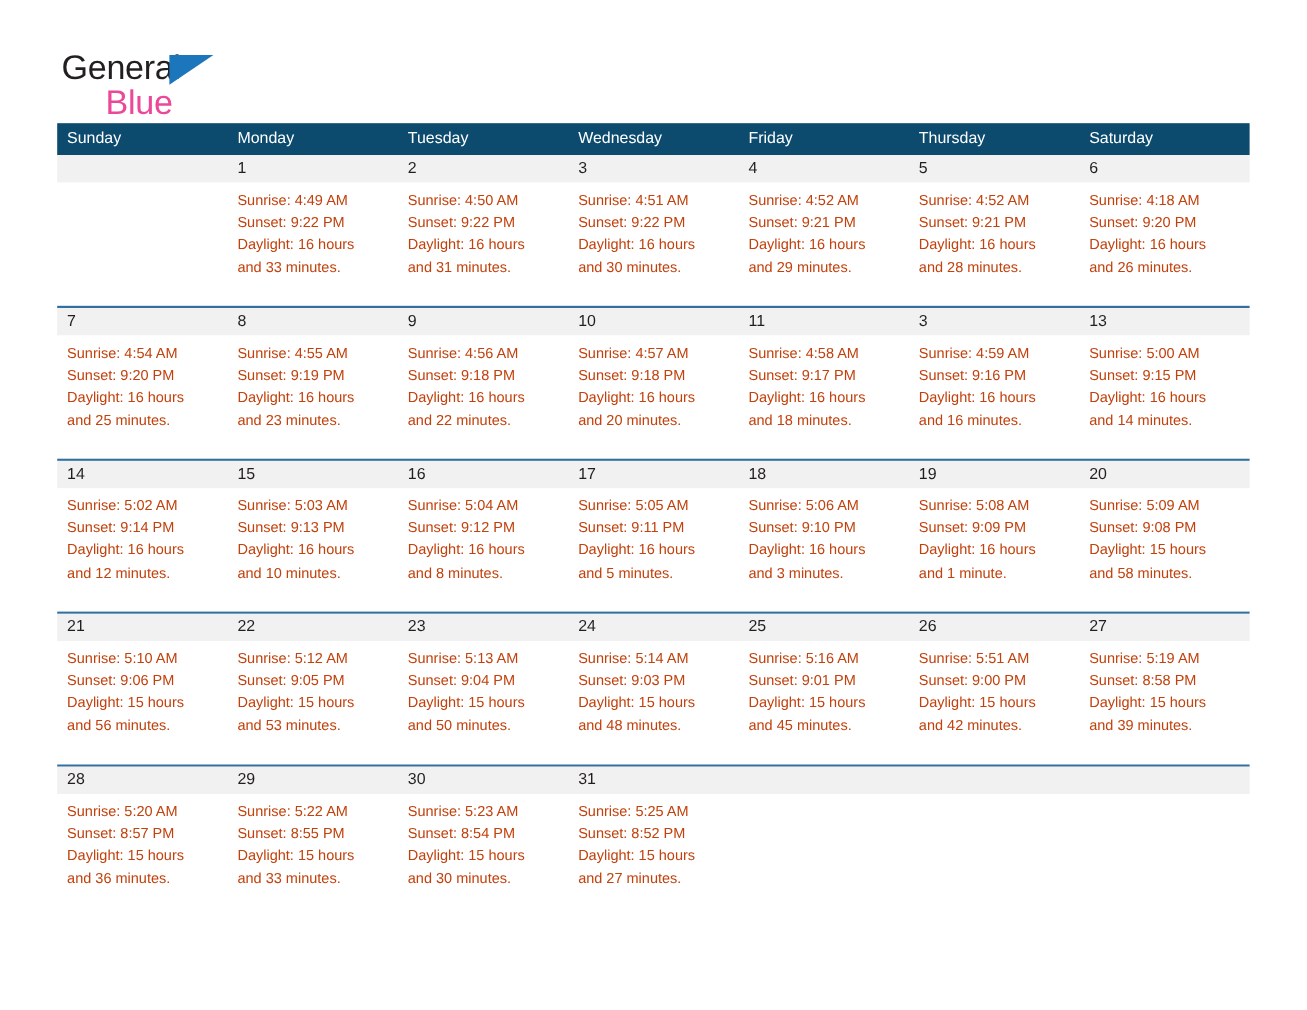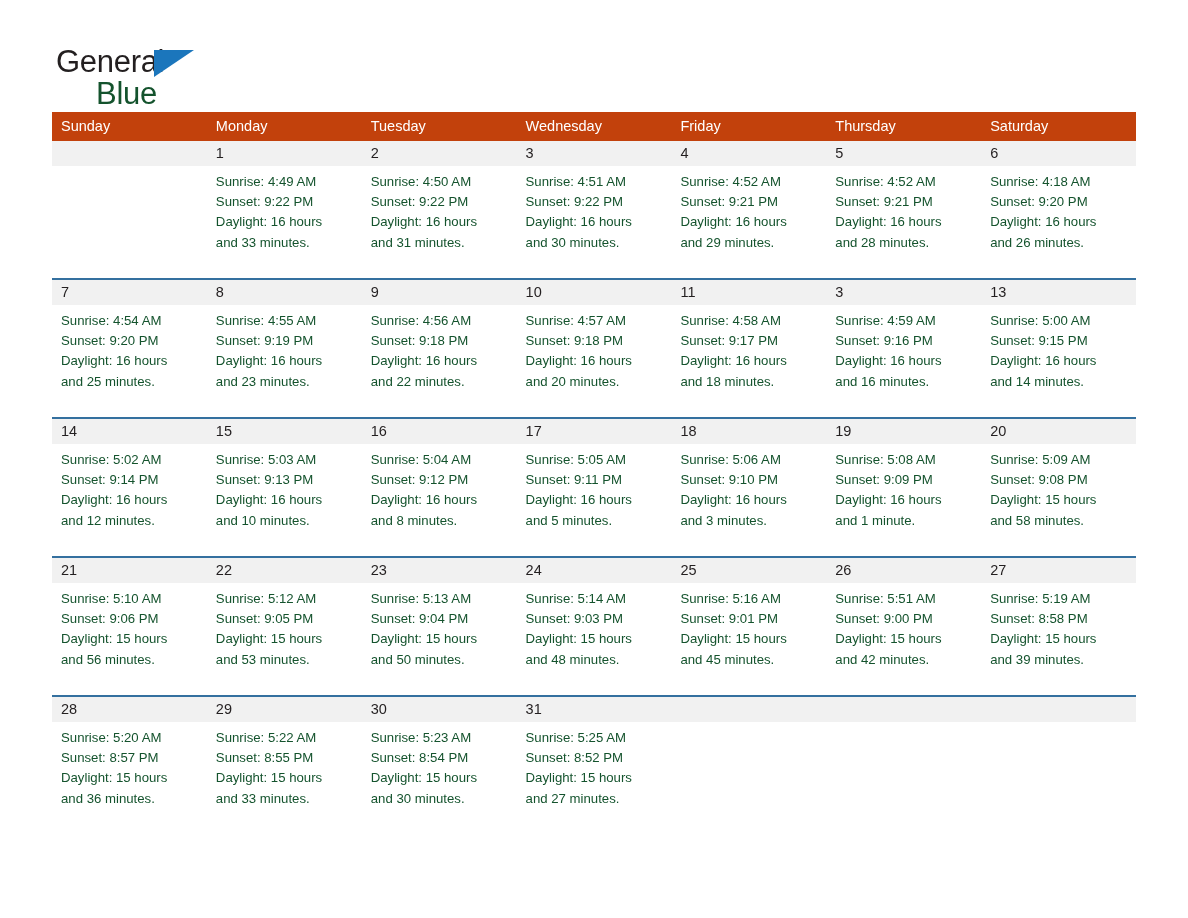--- a/index.html
+++ b/index.html
@@ -43,21 +43,21 @@
     letter-spacing: -0.3px;
     font-family: "Liberation Sans", sans-serif;
   }
   .logo-row2 {
     margin-top: 1px;
     padding-left: 40px;
   }
   .logo-blue {
     font-size: 31px;
     line-height: 31px;
-    color: #14532d;
+    color: #ec4899;
     letter-spacing: -0.3px;
   }
   .logo-tri {
     position: absolute;
     left: 98px;
     top: 4px;
     width: 0;
     height: 0;
     border-left: 40px solid #1b76bc;
     border-bottom: 27px solid transparent;
@@ -82,21 +82,21 @@
     color: #000;
   }
 
   
   .calendar {
     margin: 0 52px 0 52px;
     width: 1084px;
   }
   .dow-row {
     display: flex;
-    background: #c2410c;
+    background: #0c4a6e;
     height: 29px;
   }
   .dow {
     flex: 1 1 0;
     color: #ffffff;
     font-size: 14.5px;
     line-height: 29px;
     padding-left: 9px;
     white-space: nowrap;
     overflow: hidden;
@@ -125,21 +125,21 @@
     font-size: 14.5px;
     line-height: 25px;
     padding-left: 9px;
     color: #231f20;
   }
   .cell {
     flex: 1 1 0;
     padding: 6px 8px 0 9px;
     font-size: 13.2px;
     line-height: 20.2px;
-    color: #14532d;
+    color: #c2410c;
   }
   .cell .ln { white-space: nowrap; }
   .cell.empty { }
 </style>
 </head>
 <body>
 
 <div class="page">
 
   <div class="header">

